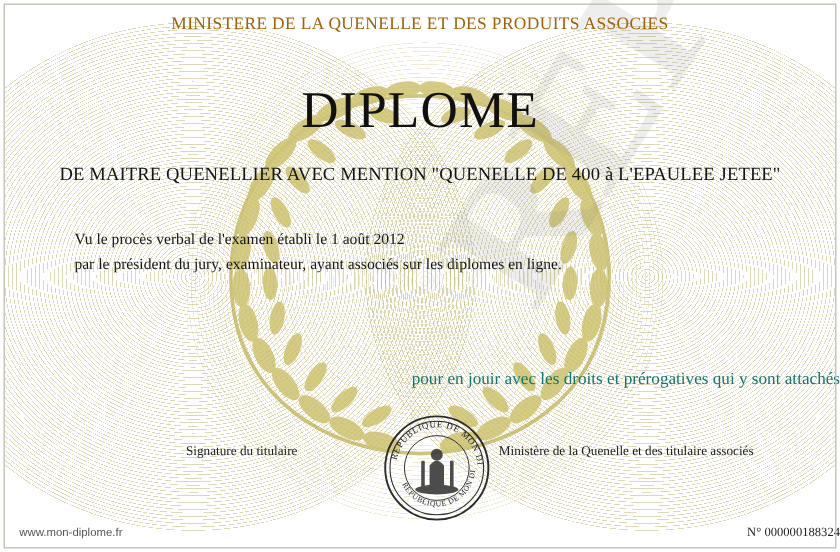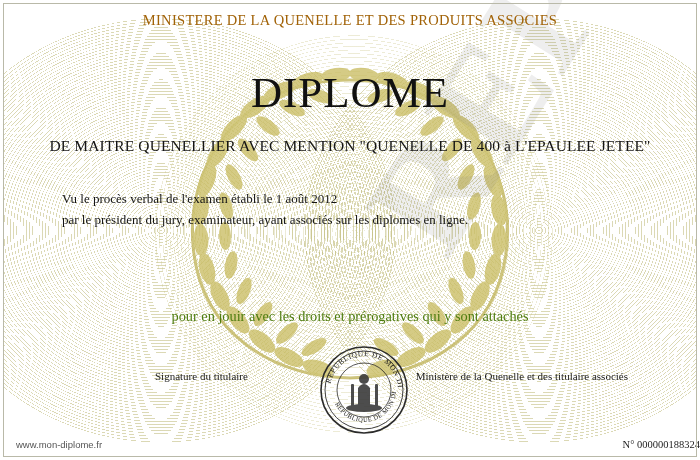--- a/index.html
+++ b/index.html
@@ -142,23 +142,23 @@
     font-size: 13px;
     line-height: 21px;
     color: #141414;
   }
   .body-block .line { white-space: nowrap; }
 
   .enjoy {
     position: absolute;
     top: 308px;
     left: 0; right: 0;
-    text-align: center;
+    text-align: right;
     font-size: 14.3px;
-    color: #4d7c0f;
+    color: #0f766e;
   }
 
   .sig-left {
     position: absolute;
     top: 370px;
     left: 155px;
     font-size: 11px;
     color: #1a1a1a;
   }
   .sig-right {

